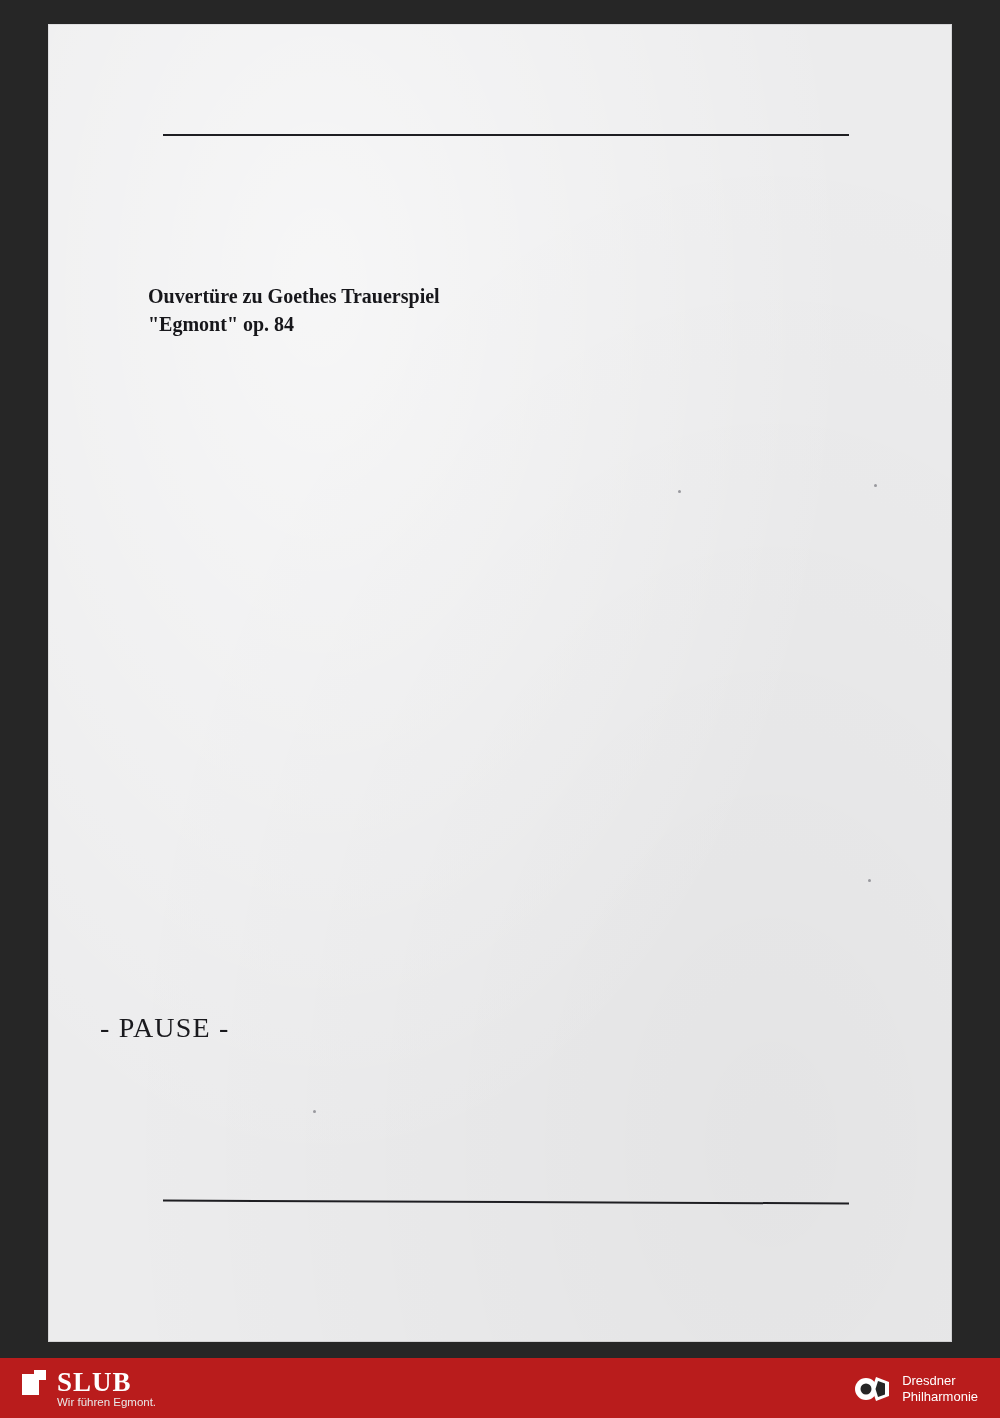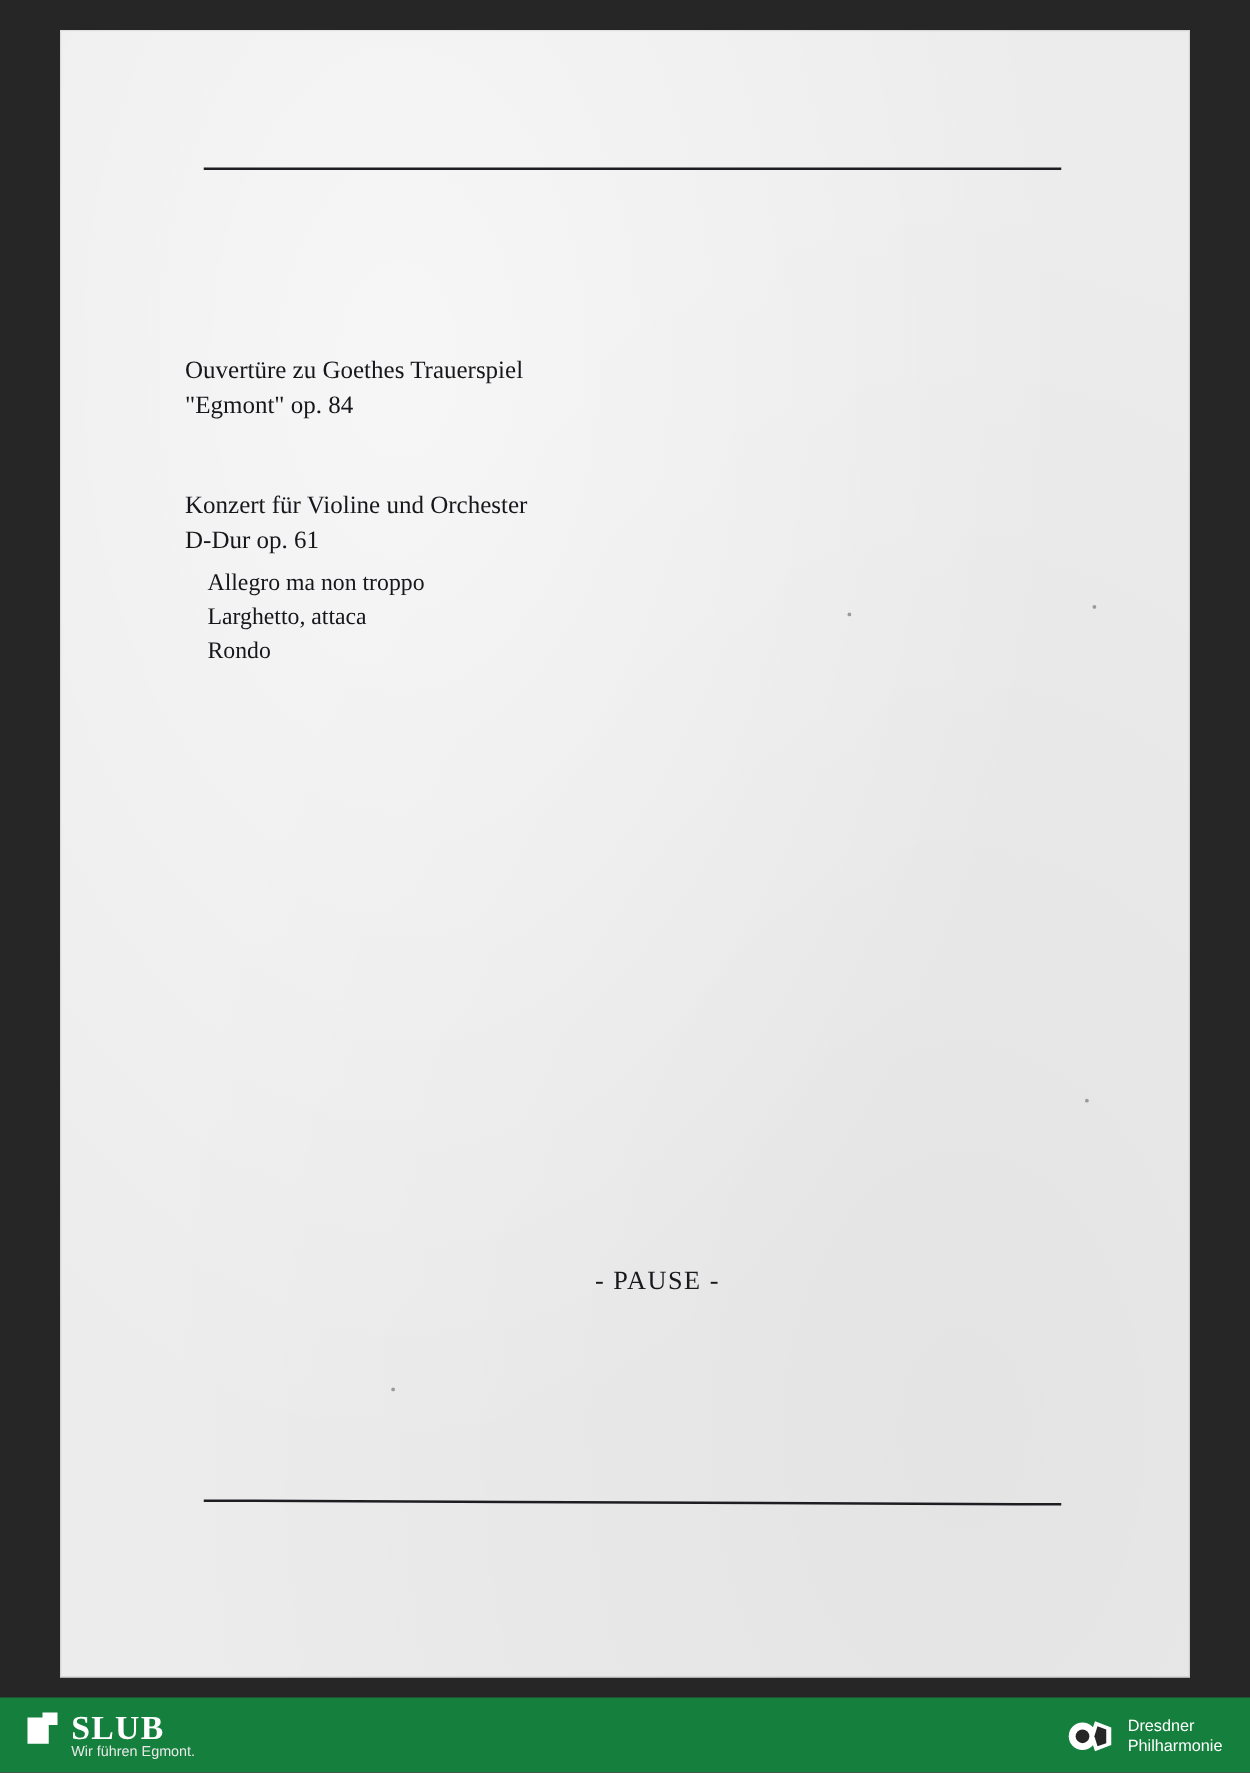--- a/index.html
+++ b/index.html
@@ -87,41 +87,41 @@
     display: block;
   }
   .works {
     flex: 1 1 auto;
     font-size: 20px;
     line-height: 1.4;
     color: #17171b;
   }
   .work-title {
     margin: 0 0 0 0;
+    font-weight: bold;
   }
   .work-title .line { display: block; }
 
   .work-block-2 {
     margin-top: 52px;
   }
   .movements {
     margin-top: 8px;
     padding-left: 18px;
     font-size: 19px;
     line-height: 1.42;
   }
   .movements .mv { display: block; }
 
   .pause {
     position: absolute;
     left: 0;
     right: 0;
     top: 988px;
-    text-align: center;
-    font-size: 21px;
+    font-size: 28px;
     letter-spacing: 1.2px;
     color: #19191d;
   }
   .pause-inner {
     display: inline-block;
     margin-left: 52px;
   }
 
   
   .speck {
@@ -131,21 +131,21 @@
     opacity: .85;
   }
 
   
   .footer-bar {
     position: absolute;
     left: 0;
     right: 0;
     bottom: 0;
     height: 60px;
-    background: #15803d;
+    background: #b91c1c;
   }
   .slub {
     position: absolute;
     left: 22px;
     bottom: 6px;
     display: flex;
     align-items: flex-end;
     gap: 9px;
   }
   .slub-logo {
@@ -216,31 +216,20 @@
       <div class="work-row">
 
 
         <div class="works">
 
           <div class="work-title">
             <span class="line">Ouvertüre zu Goethes Trauerspiel</span>
             <span class="line">"Egmont" op. 84</span>
           </div>
 
-          <div class="work-block-2">
-            <div class="work-title">
-              <span class="line">Konzert für Violine und Orchester</span>
-              <span class="line">D-Dur op. 61</span>
-            </div>
-            <div class="movements">
-              <span class="mv">Allegro  ma non troppo</span>
-              <span class="mv">Larghetto, attaca</span>
-              <span class="mv">Rondo</span>
-            </div>
-          </div>
 
         </div>
       </div>
     </div>
 
     <div class="pause">
       <span class="pause-inner">- PAUSE -</span>
     </div>
 
     <div class="rule bottom"></div>

